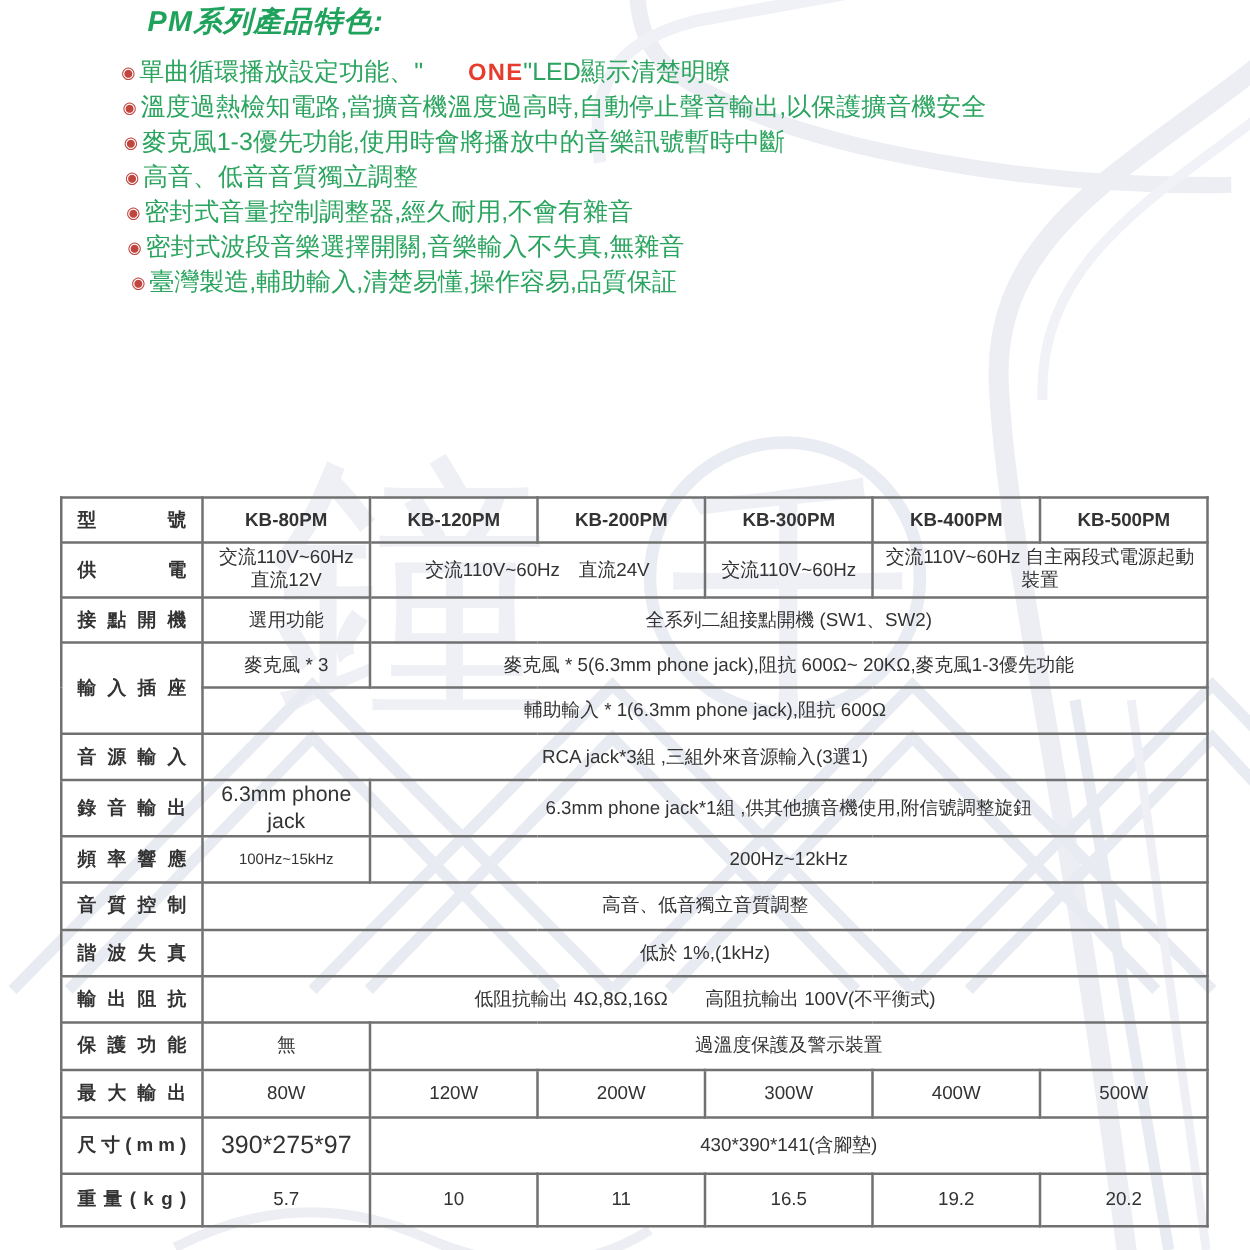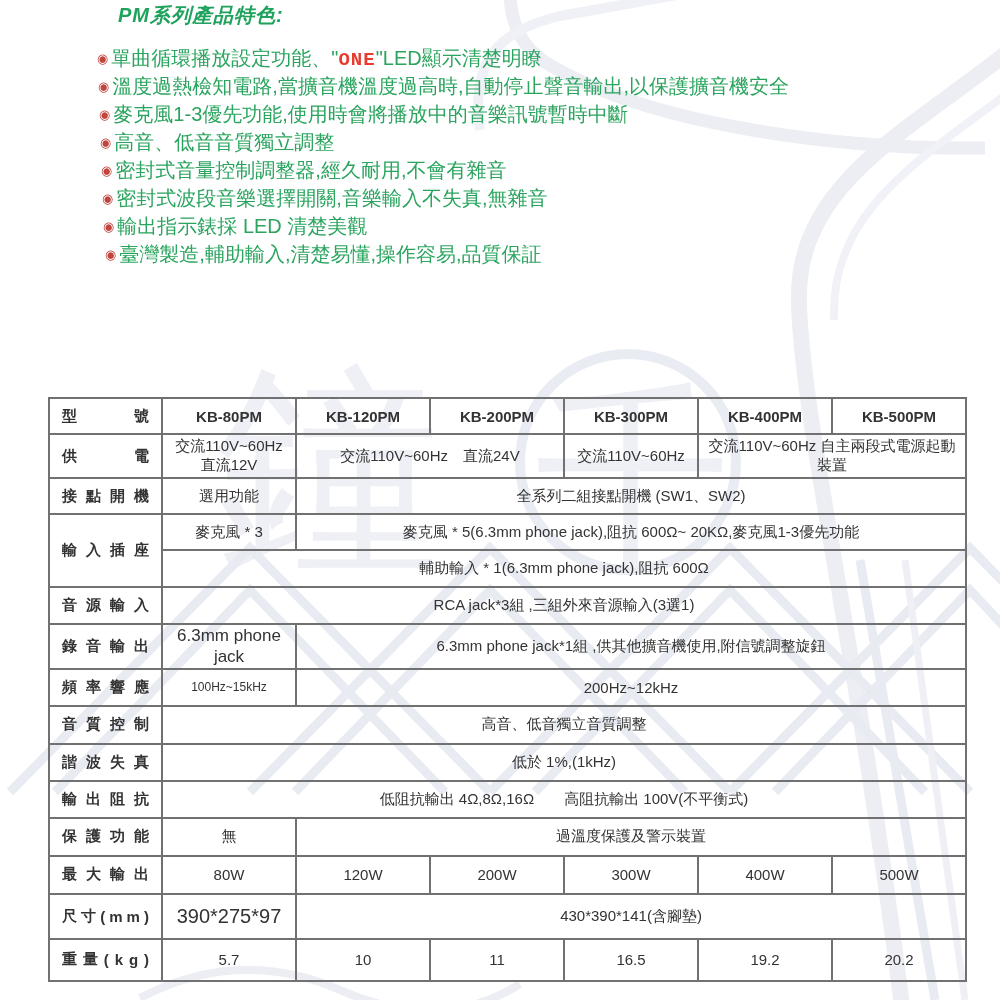--- a/index.html
+++ b/index.html
@@ -9,39 +9,39 @@
     font-family:"Liberation Sans", sans-serif;
     color:#333;
   }
   .stage{position:absolute;inset:0;width:1000px;height:1000px;}
   
   svg.watermark{position:absolute;inset:0;z-index:0;}
   
   .content{position:absolute;inset:0;z-index:1;}
   .page-title{
     position:absolute;left:118px;top:2px;margin:0;
-    font-size:20px;font-weight:bold;font-style:italic;
+    font-size:23px;font-weight:bold;font-style:italic;
     color:#1fa35c;letter-spacing:1px;
   }
   ul.features{
     list-style:none;margin:0;padding:0;
     position:absolute;left:95px;top:44px;width:880px;
   }
   ul.features li{
     height:28px;line-height:28px;font-size:20px;
     color:#2aa45e;font-weight:500;white-space:nowrap;
     margin-left:calc(var(--i) * 1px);
   }
   .bullet{
     color:#c0453f;font-size:13px;margin-right:3px;
     position:relative;top:-2px;
   }
   .led{
-    color:#e73b2e;font-family:Liberation Mono, monospace;
-    font-weight:bold;letter-spacing:1px;font-size:19px;
+    color:#e73b2e;font-family:Liberation Sans, sans-serif;
+    font-weight:bold;letter-spacing:1px;font-size:19px;margin-left:36px;
   }
   
   table.spec{
     position:absolute;left:48px;top:397px;
     width:917px;border-collapse:collapse;table-layout:fixed;
     background:transparent;
   }
   table.spec td, table.spec th{
     border:2px solid #717171;
     text-align:center;vertical-align:middle;
@@ -108,21 +108,20 @@
   <div class="content">
     <h1 class="page-title">PM系列產品特色:</h1>
 
     <ul class="features">
       <li style="--i:2"><span class="bullet">◉</span><span>單曲循環播放設定功能、"</span><span class="led">ONE</span><span>"LED顯示清楚明瞭</span></li>
       <li style="--i:3"><span class="bullet">◉</span><span>溫度過熱檢知電路,當擴音機溫度過高時,自動停止聲音輸出,以保護擴音機安全</span></li>
       <li style="--i:4"><span class="bullet">◉</span><span>麥克風1-3優先功能,使用時會將播放中的音樂訊號暫時中斷</span></li>
       <li style="--i:5"><span class="bullet">◉</span><span>高音、低音音質獨立調整</span></li>
       <li style="--i:6"><span class="bullet">◉</span><span>密封式音量控制調整器,經久耐用,不會有雜音</span></li>
       <li style="--i:7"><span class="bullet">◉</span><span>密封式波段音樂選擇開關,音樂輸入不失真,無雜音</span></li>
-      <li style="--i:8"><span class="bullet">◉</span><span>輸出指示錶採 LED 清楚美觀</span></li>
       <li style="--i:10"><span class="bullet">◉</span><span>臺灣製造,輔助輸入,清楚易懂,操作容易,品質保証</span></li>
     </ul>
 
     <table class="spec">
       <colgroup>
         <col style="width:113px">
         <col style="width:134px">
           <col style="width:134px">
           <col style="width:134px">
         <col style="width:134px">

